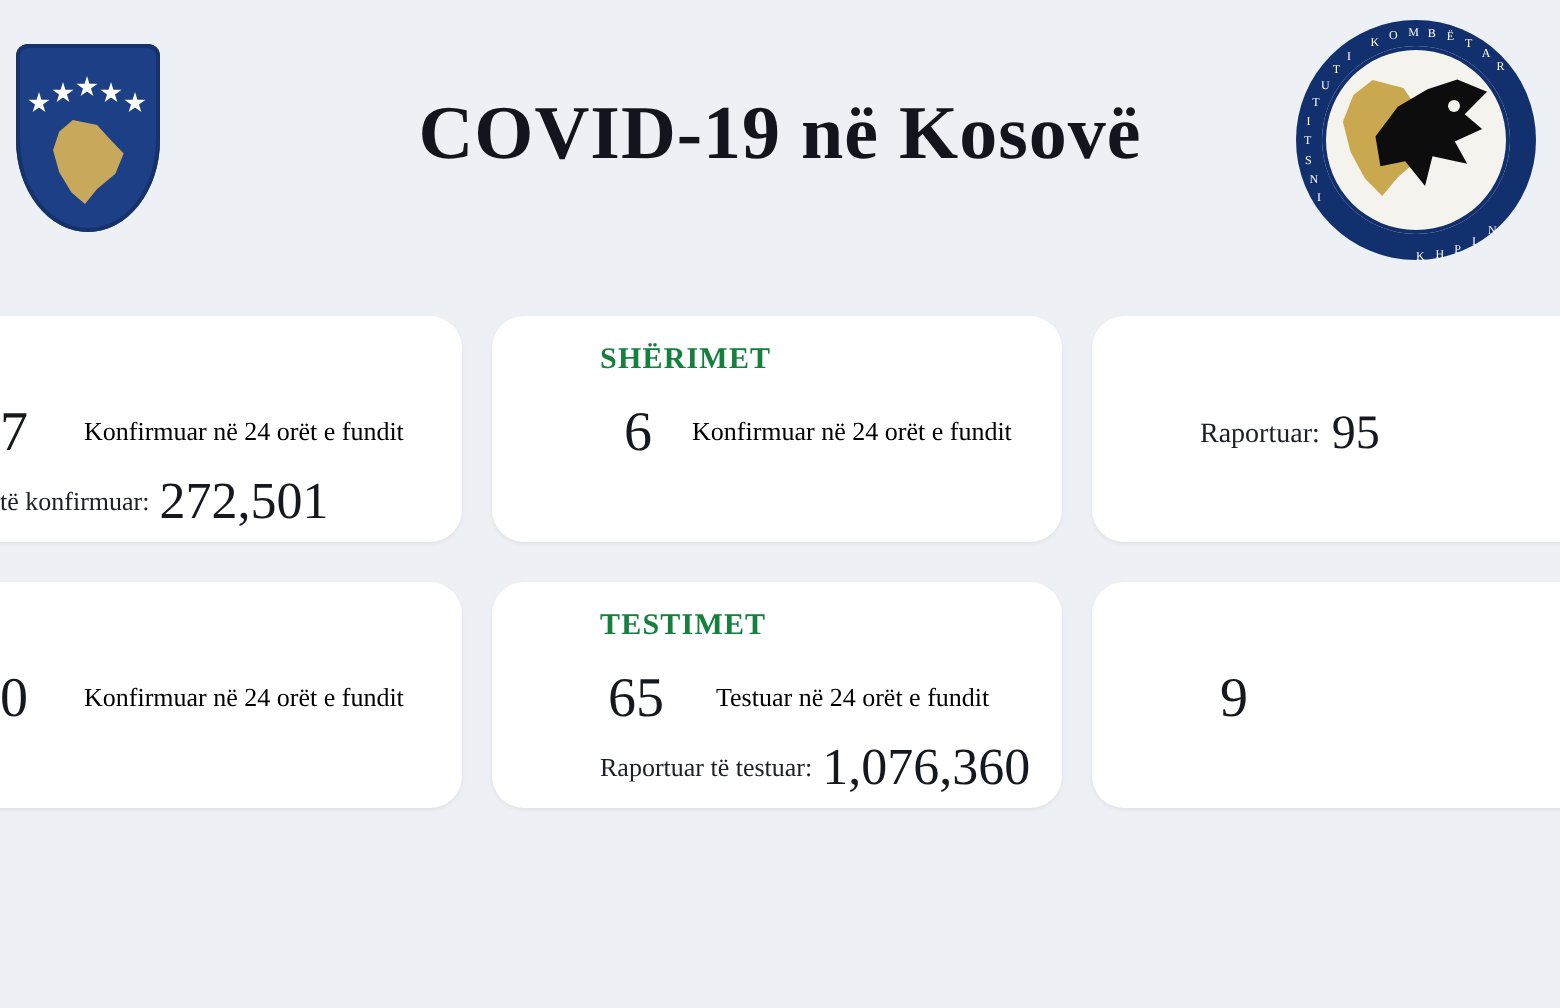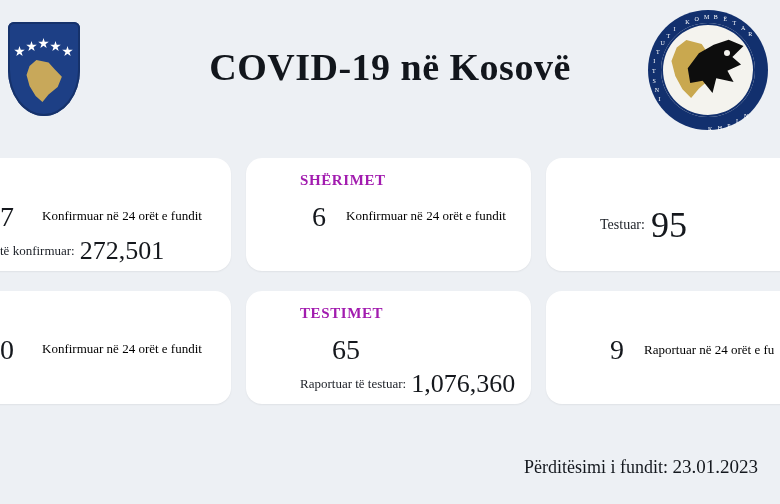--- a/index.html
+++ b/index.html
@@ -170,21 +170,21 @@
   .col3 { left: 546px; width: 285px; }
 
   .card-label {
     position: absolute;
     left: 54px;
     top: 14px;
     font-family: "Liberation Serif", serif;
     font-weight: bold;
     font-size: 15px;
     letter-spacing: 0.6px;
-    color: #a21caf;
+    color: #15803d;
   }
 
   .line24 {
     position: absolute;
     left: 54px;
     top: 42px;
     width: 216px;
     height: 34px;
   }
   .big24 {
@@ -233,21 +233,21 @@
     left: 54px;
     top: 46px;
     white-space: nowrap;
   }
   .active-cap {
     font-size: 14px;
     font-family: "Liberation Serif", serif;
     color: #1b1f26;
   }
   .active-val {
-    font-size: 36px;
+    font-size: 24px;
     font-family: "Liberation Serif", serif;
     color: #15181d;
     margin-left: 6px;
     vertical-align: middle;
     text-align: center;
   }
 
   
   .footer {
     position: absolute;
@@ -334,52 +334,48 @@
       <div class="card col2">
         <div class="card-label">SHËRIMET</div>
         <div class="line24">
           <div class="big24" style="left:12px;">6</div>
           <div class="cap24" style="left:46px;">Konfirmuar në 24 orët e fundit</div>
         </div>
       </div>
 
       <div class="card col3">
         <div class="active-line">
-          <span class="active-cap">Testuar:</span><span class="active-val">95</span>
+          <span class="active-cap">Raportuar:</span><span class="active-val">95</span>
         </div>
       </div>
     </div>
 
     <div class="row">
 
       <div class="card col1">
         <div class="card-label"></div>
         <div class="line24">
           <div class="big24">0</div>
           <div class="cap24">Konfirmuar në 24 orët e fundit</div>
         </div>
       </div>
 
       <div class="card col2">
         <div class="card-label">TESTIMET</div>
         <div class="line24">
-          <div class="big24" style="left:4px;margin-left:28px;">65</div>
+          <div class="big24" style="left:4px;">65</div>
+          <div class="cap24" style="left:58px;">Testuar në 24 orët e fundit</div>
         </div>
         <div class="line-total">
           <span class="cap-total">Raportuar të testuar:</span><span class="big-total">1,076,360</span>
         </div>
       </div>
 
       <div class="card col3">
         <div class="line24" style="width:250px;">
           <div class="big24" style="left:10px;">9</div>
-          <div class="cap24" style="left:44px; top:9px;">Raportuar në 24 orët e fu</div>
         </div>
       </div>
     </div>
   </div>
 
-  <div class="footer">
-    <span>Përditësimi i fundit:</span>
-    <span class="fdate">23.01.2023</span>
-  </div>
 
 </div>
 
 </body></html>

